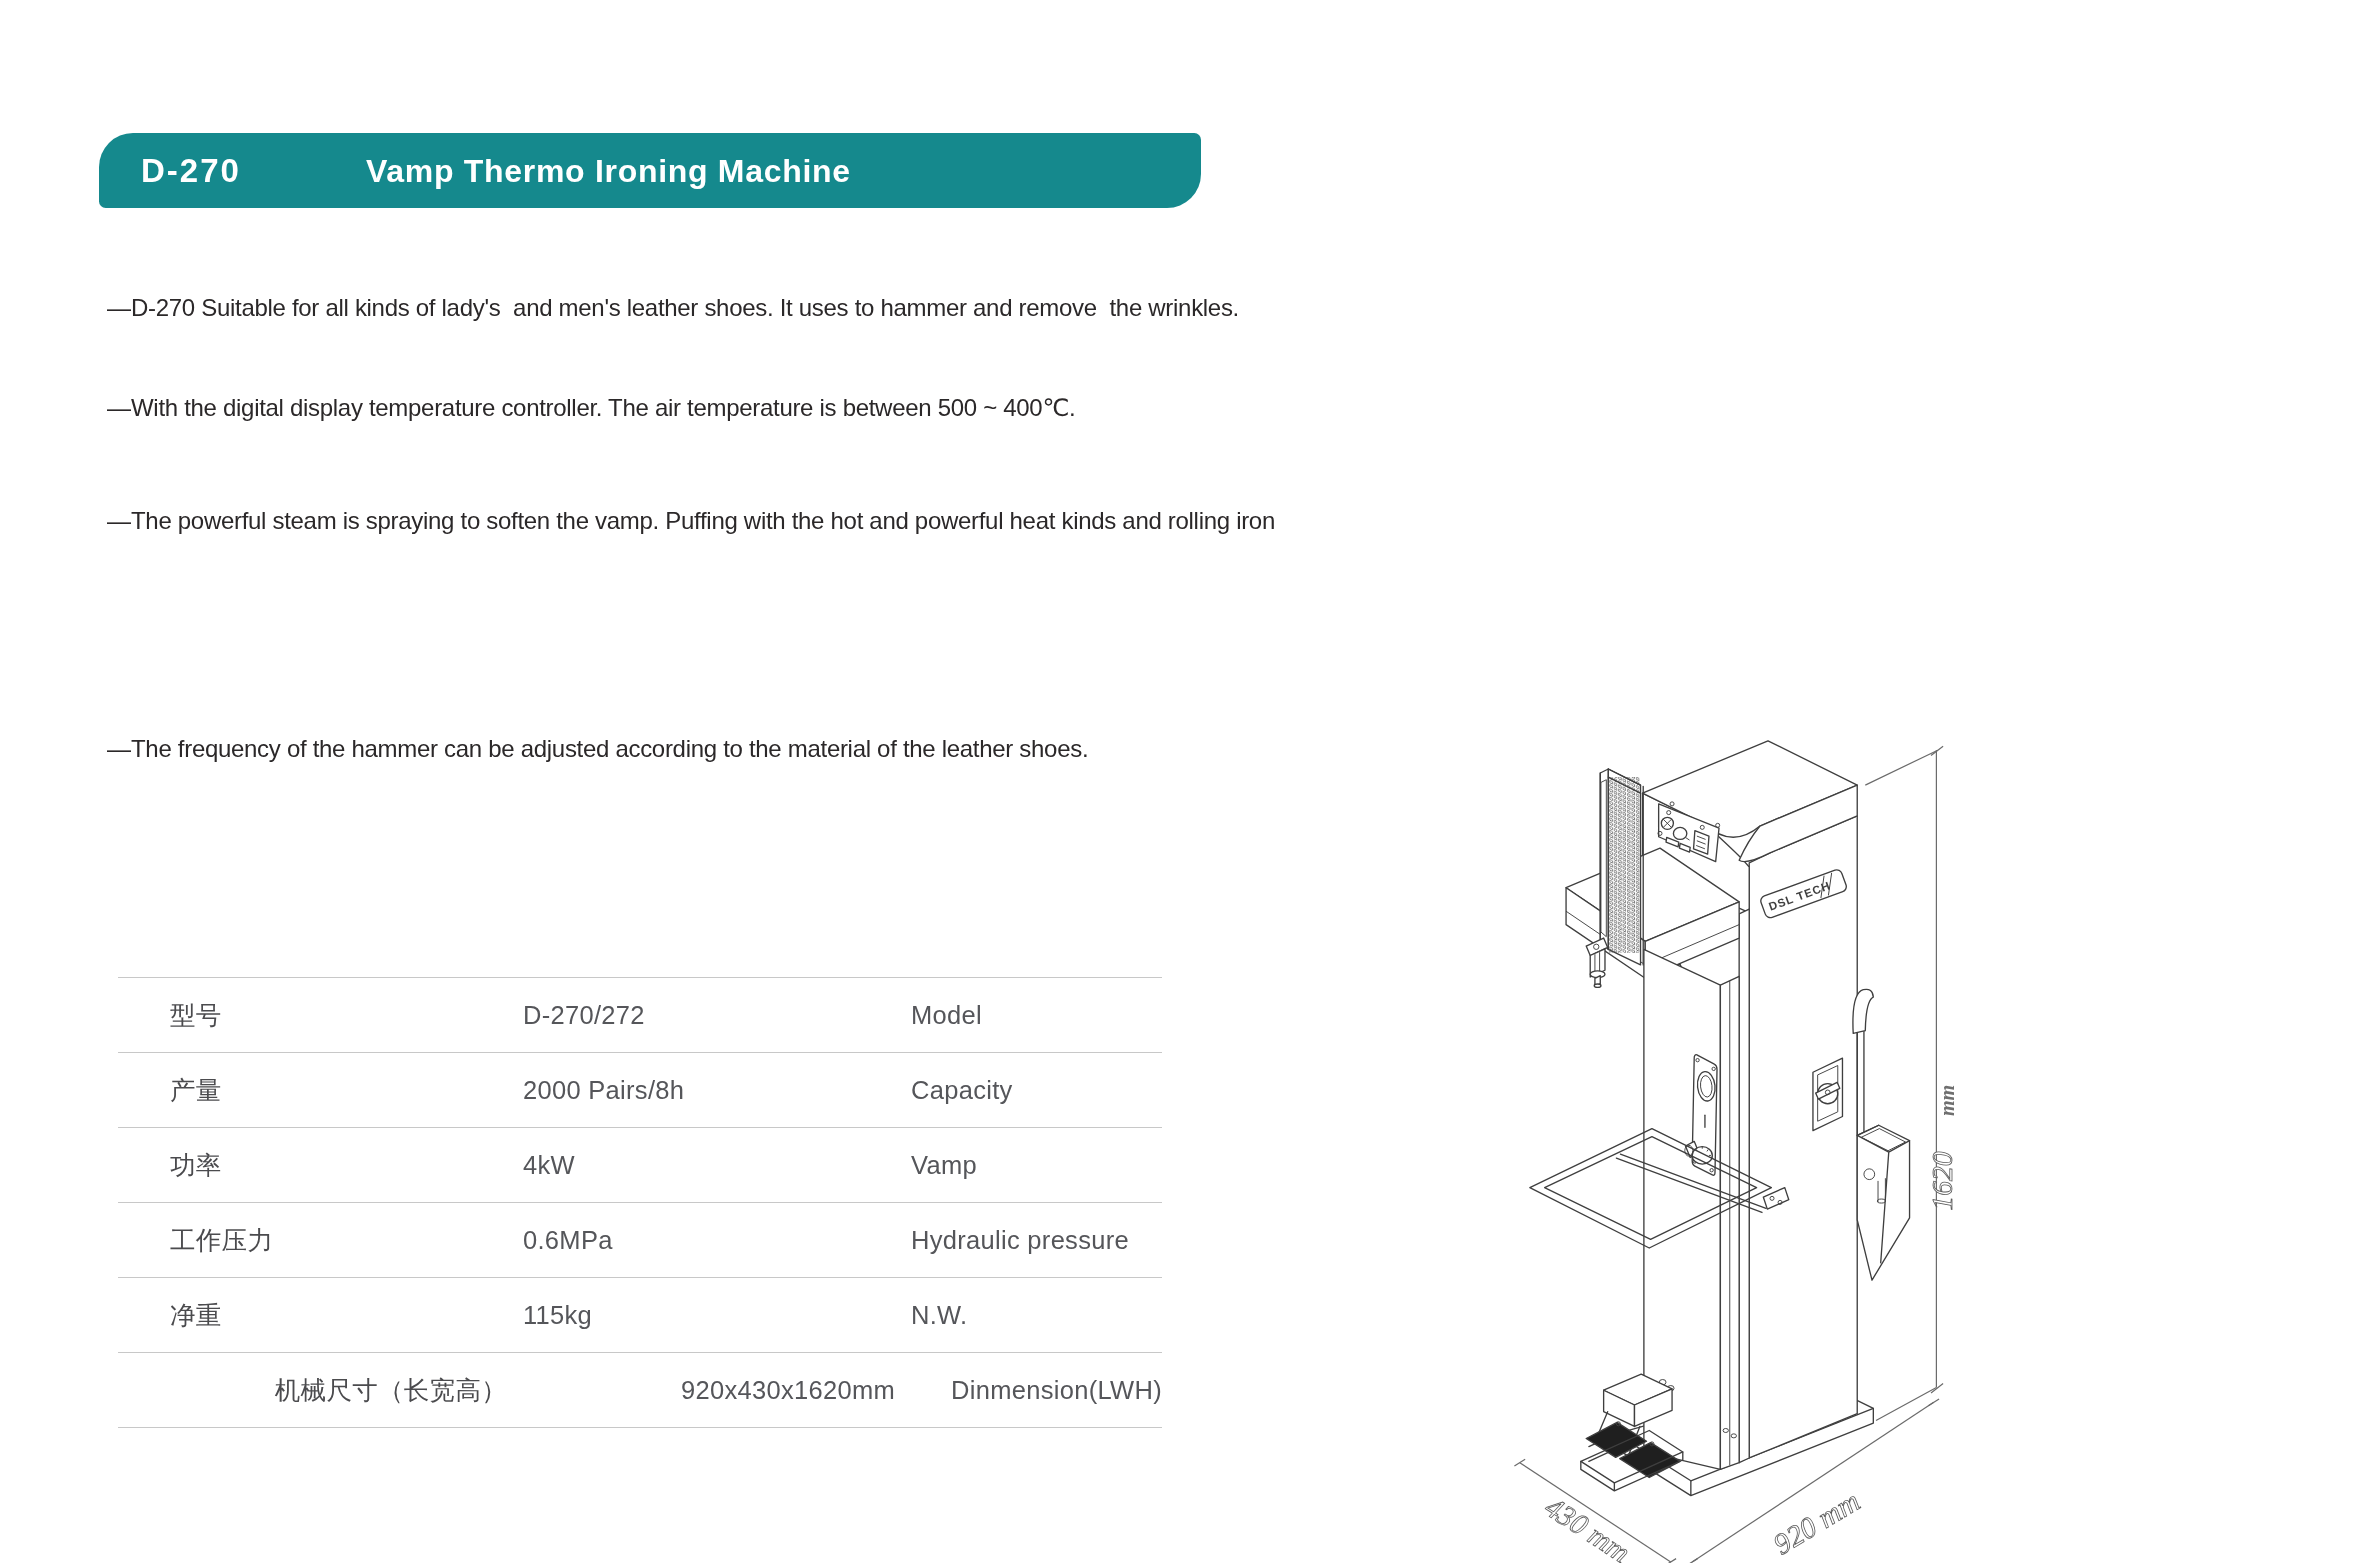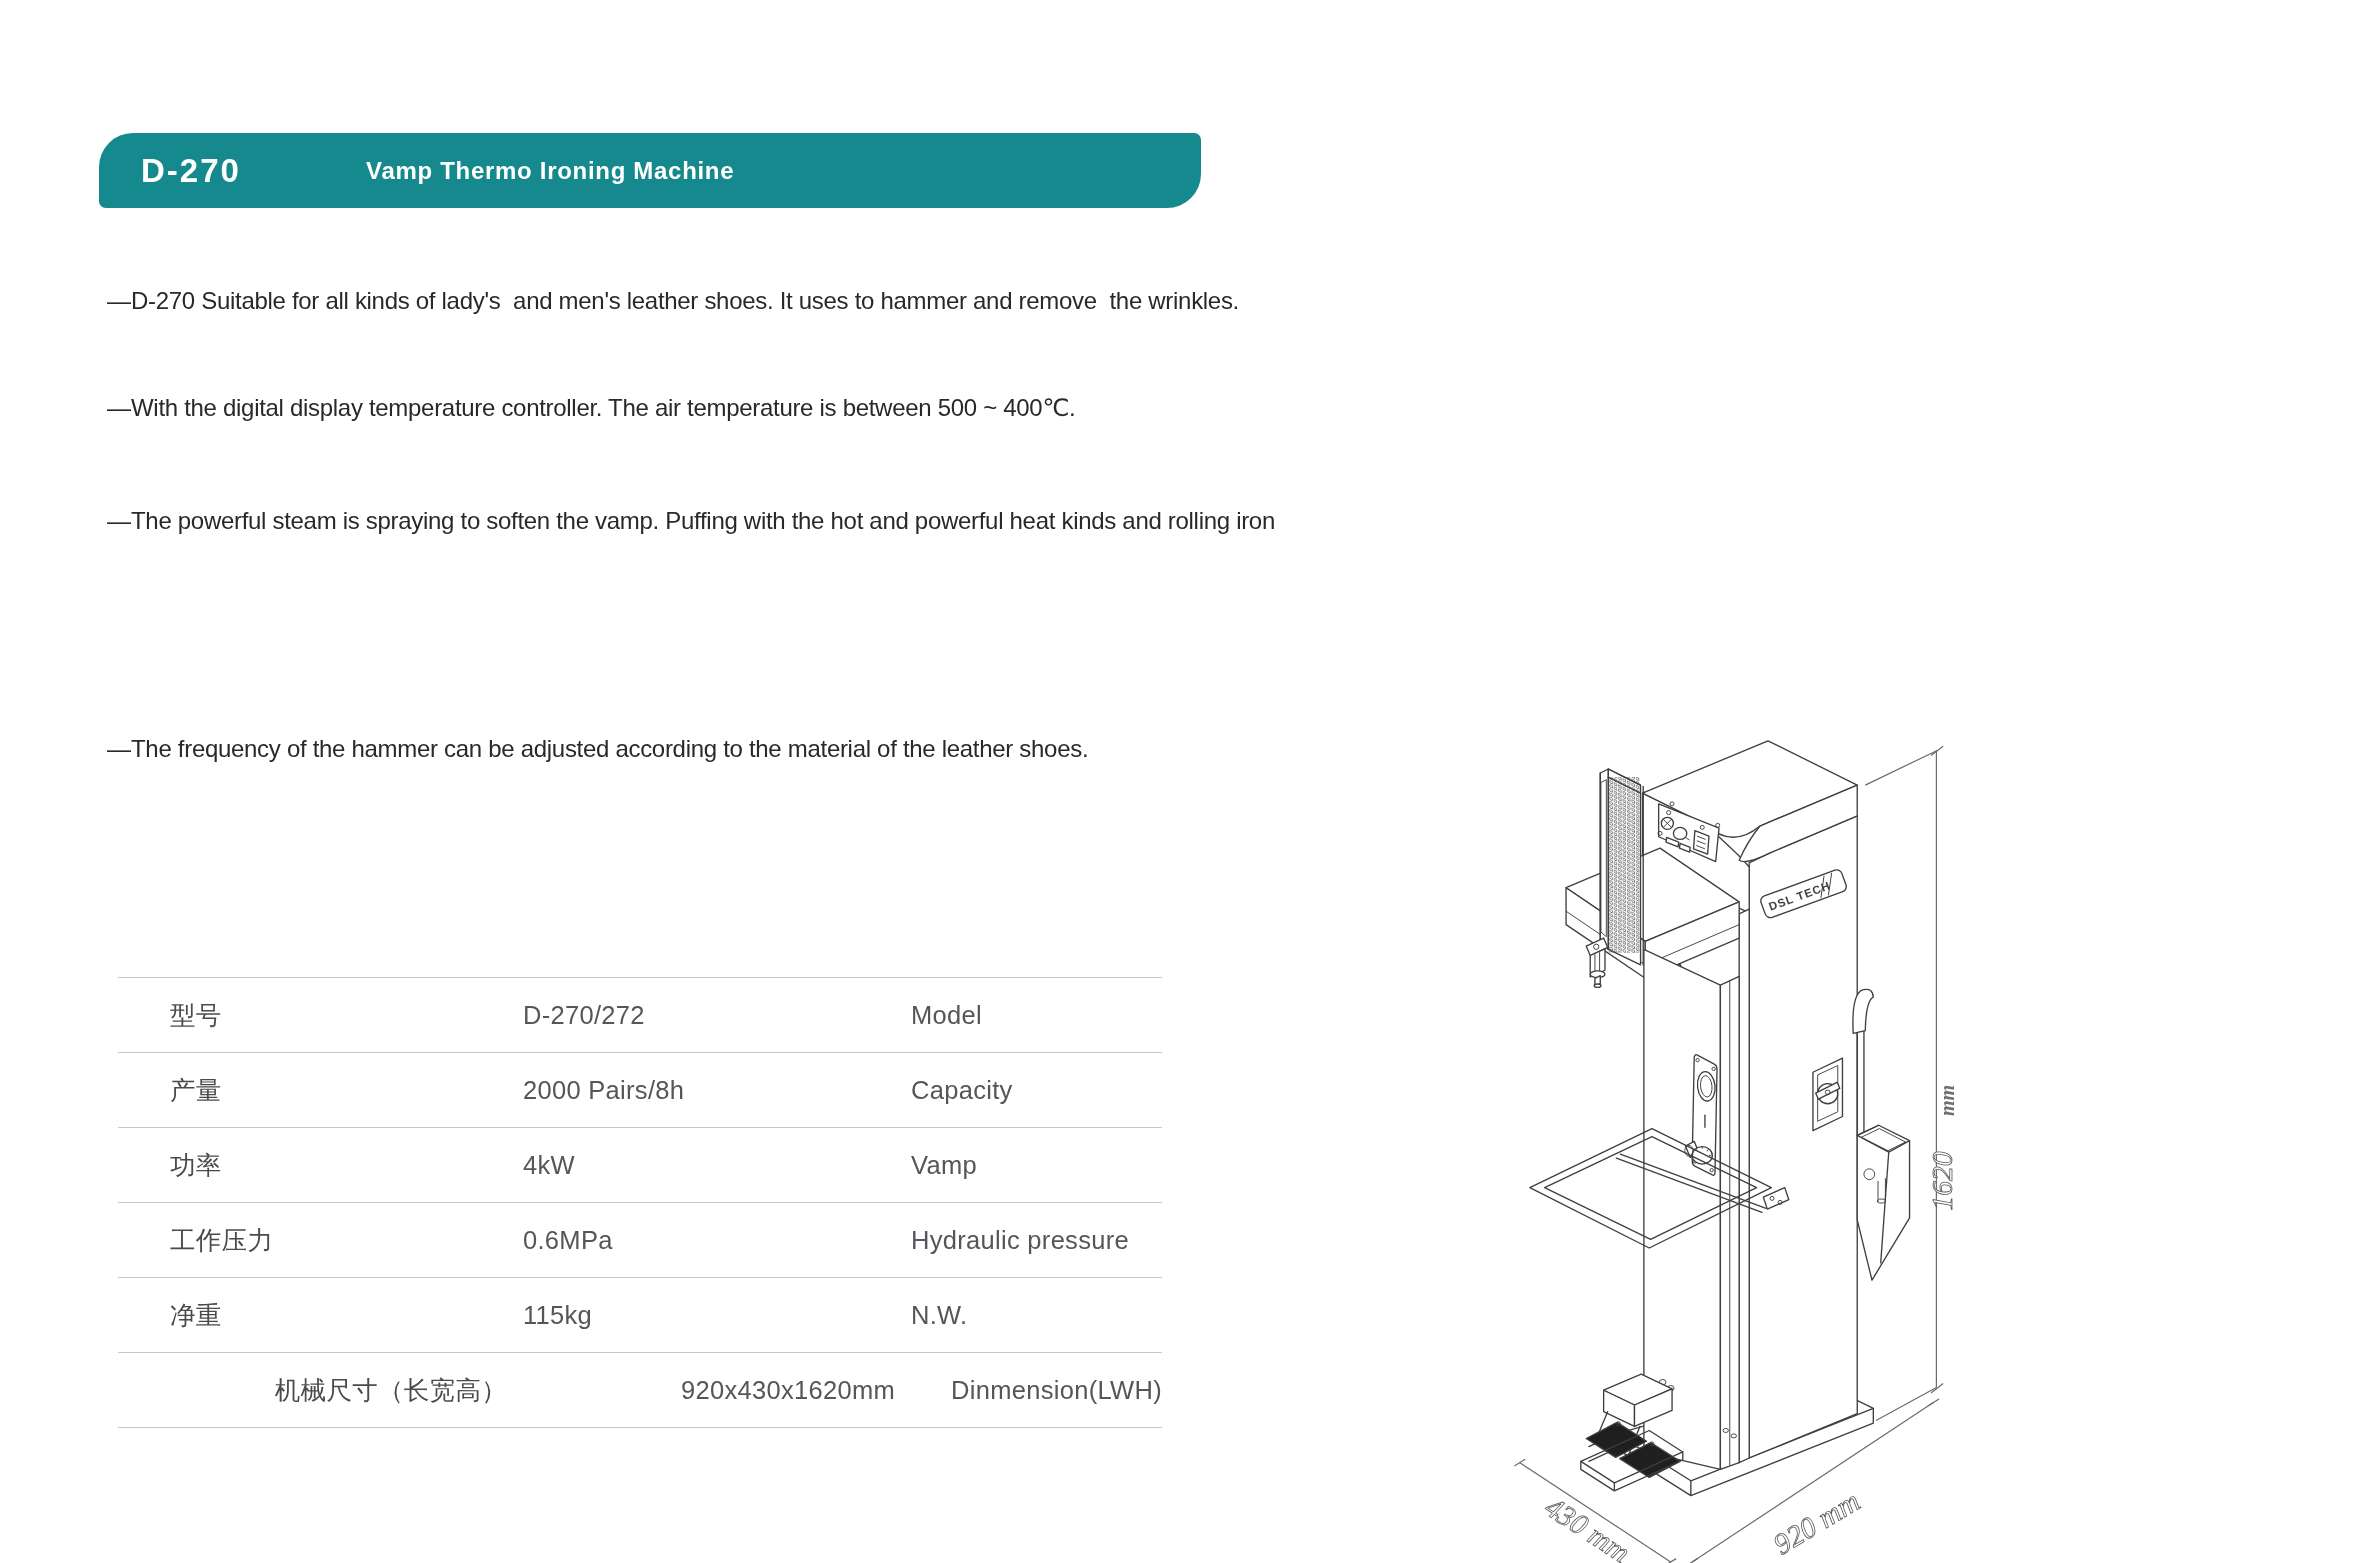--- a/index.html
+++ b/index.html
@@ -15,29 +15,29 @@
     position:absolute;left:99px;top:133px;width:1102px;height:75px;
     background:#15898D;
     border-radius:34px 6.7px 34px 6.7px;
   }
   .banner .model{
     position:absolute;left:42px;top:50%;transform:translateY(-50%);
     color:#fff;font-size:33px;font-weight:bold;letter-spacing:2px;white-space:nowrap;
   }
   .banner .title{
     position:absolute;left:267px;top:50%;transform:translateY(-50%);
-    color:#fff;font-size:24px;font-weight:bold;letter-spacing:0.7px;white-space:nowrap;
+    color:#fff;font-size:32px;font-weight:bold;letter-spacing:0.7px;white-space:nowrap;
   }
   
   .bullet-line{
     position:absolute;left:107px;
     color:#2B2829;font-size:24px;letter-spacing:-0.3px;white-space:pre;
   }
   .bullet-line .dash{display:inline-block;width:24px;}
-  .bl0{top:287px;} .bl1{top:394px;} .bl2{top:507px;} .bl3{top:620px;} .bl4{top:735px;}
+  .bl0{top:294px;} .bl1{top:394px;} .bl2{top:507px;} .bl3{top:620px;} .bl4{top:735px;}
   
   .spec-table{
     position:absolute;left:118px;top:977px;width:1044px;
   }
   .spec-row{
     display:grid;grid-template-columns:389px 372px 1fr;
     align-items:center;
     height:74px;
     border-top:1.3px solid #C8C8C8;
     gap:16px;

